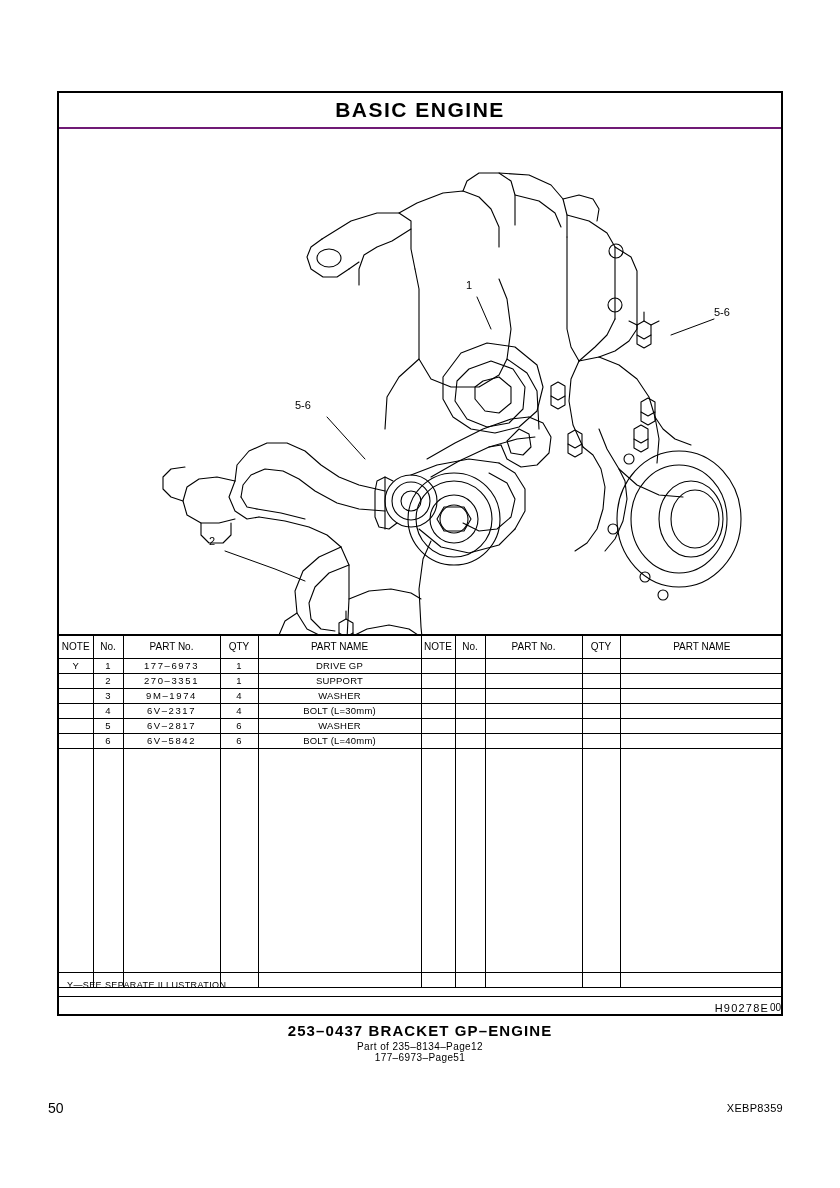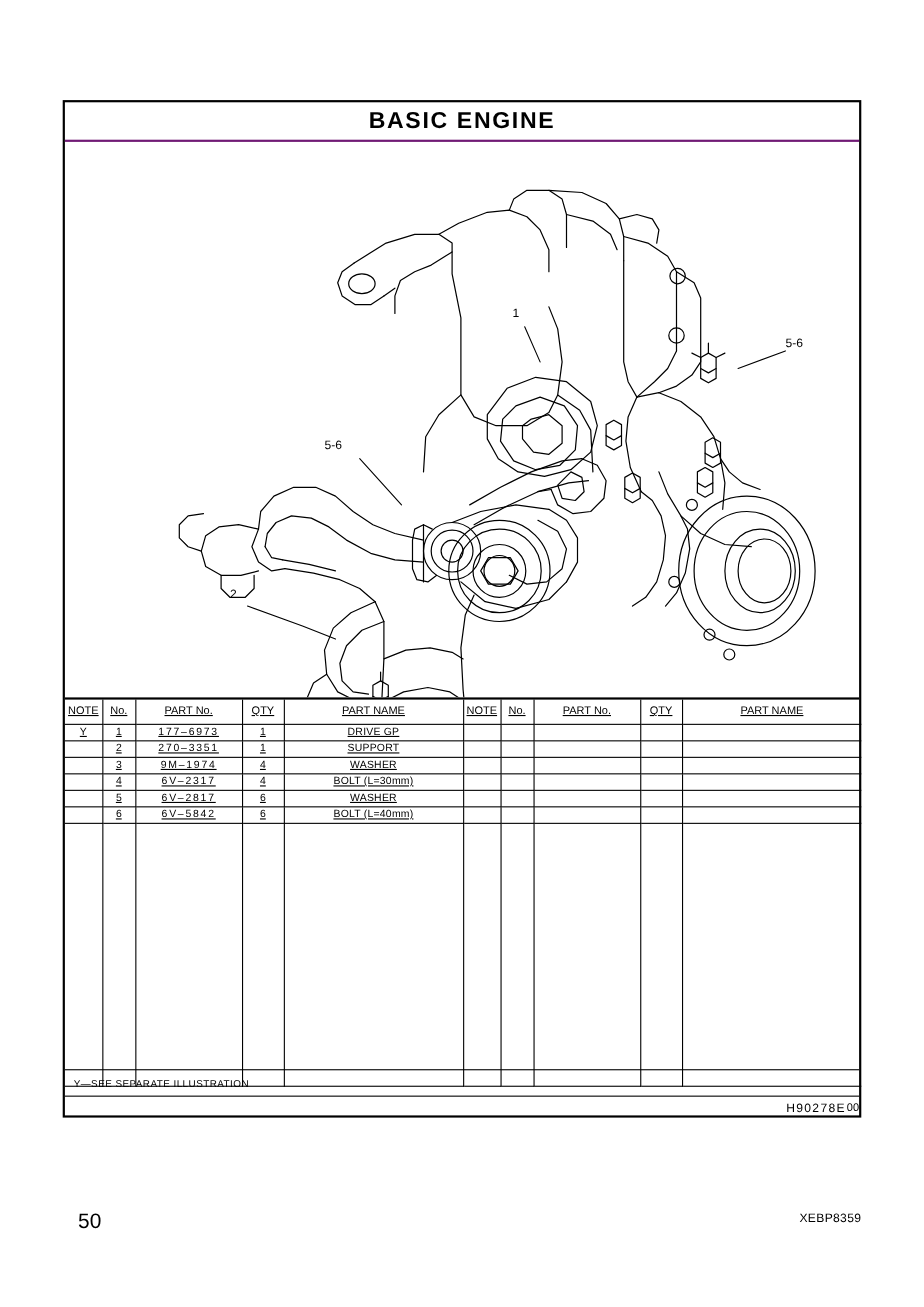--- a/index.html
+++ b/index.html
@@ -75,21 +75,20 @@
     top: 543px;
     width: 100%;
     height: 382px;
     box-sizing: border-box;
   }
 
   table.parts {
     border-collapse: collapse;
     width: 100%;
     table-layout: fixed;
-    text-decoration: underline;
   }
   table.parts th, table.parts td {
     border: 1px solid #000;
     padding: 0;
     font-size: 9.5px;
     vertical-align: middle;
     text-align: center;
     height: 14px;
     line-height: 14px;
   }
@@ -187,23 +186,23 @@
     margin-top: 2px;
   }
   .caption .cap-sub2 {
     font-size: 10px;
     letter-spacing: 0.4px;
   }
 
   
   .page-number {
     position: absolute;
-    left: 71px;
+    left: 48px;
     top: 1100px;
-    font-size: 19px;
+    font-size: 14px;
   }
   .doc-code {
     position: absolute;
     right: 57px;
     top: 1102px;
     font-size: 11px;
     letter-spacing: 0.3px;
   }
 
   
@@ -489,17 +488,22 @@
         <div class="footnote">Y—SEE  SEPARATE  ILLUSTRATION</div>
       </div>
 
       <div class="drawing-no-row">
         <span class="drawing-no">H90278E</span>
         <span class="drawing-rev">00</span>
       </div>
     </div>
   </div>
 
+  <div class="caption">
+    <div class="cap-main">253–0437   BRACKET  GP–ENGINE</div>
+    <div class="cap-sub">Part of 235–8134–Page12</div>
+    <div class="cap-sub2">177–6973–Page51</div>
+  </div>
 
   <div class="page-number">50</div>
   <div class="doc-code">XEBP8359</div>
 
 </div>
 
 </body></html>

